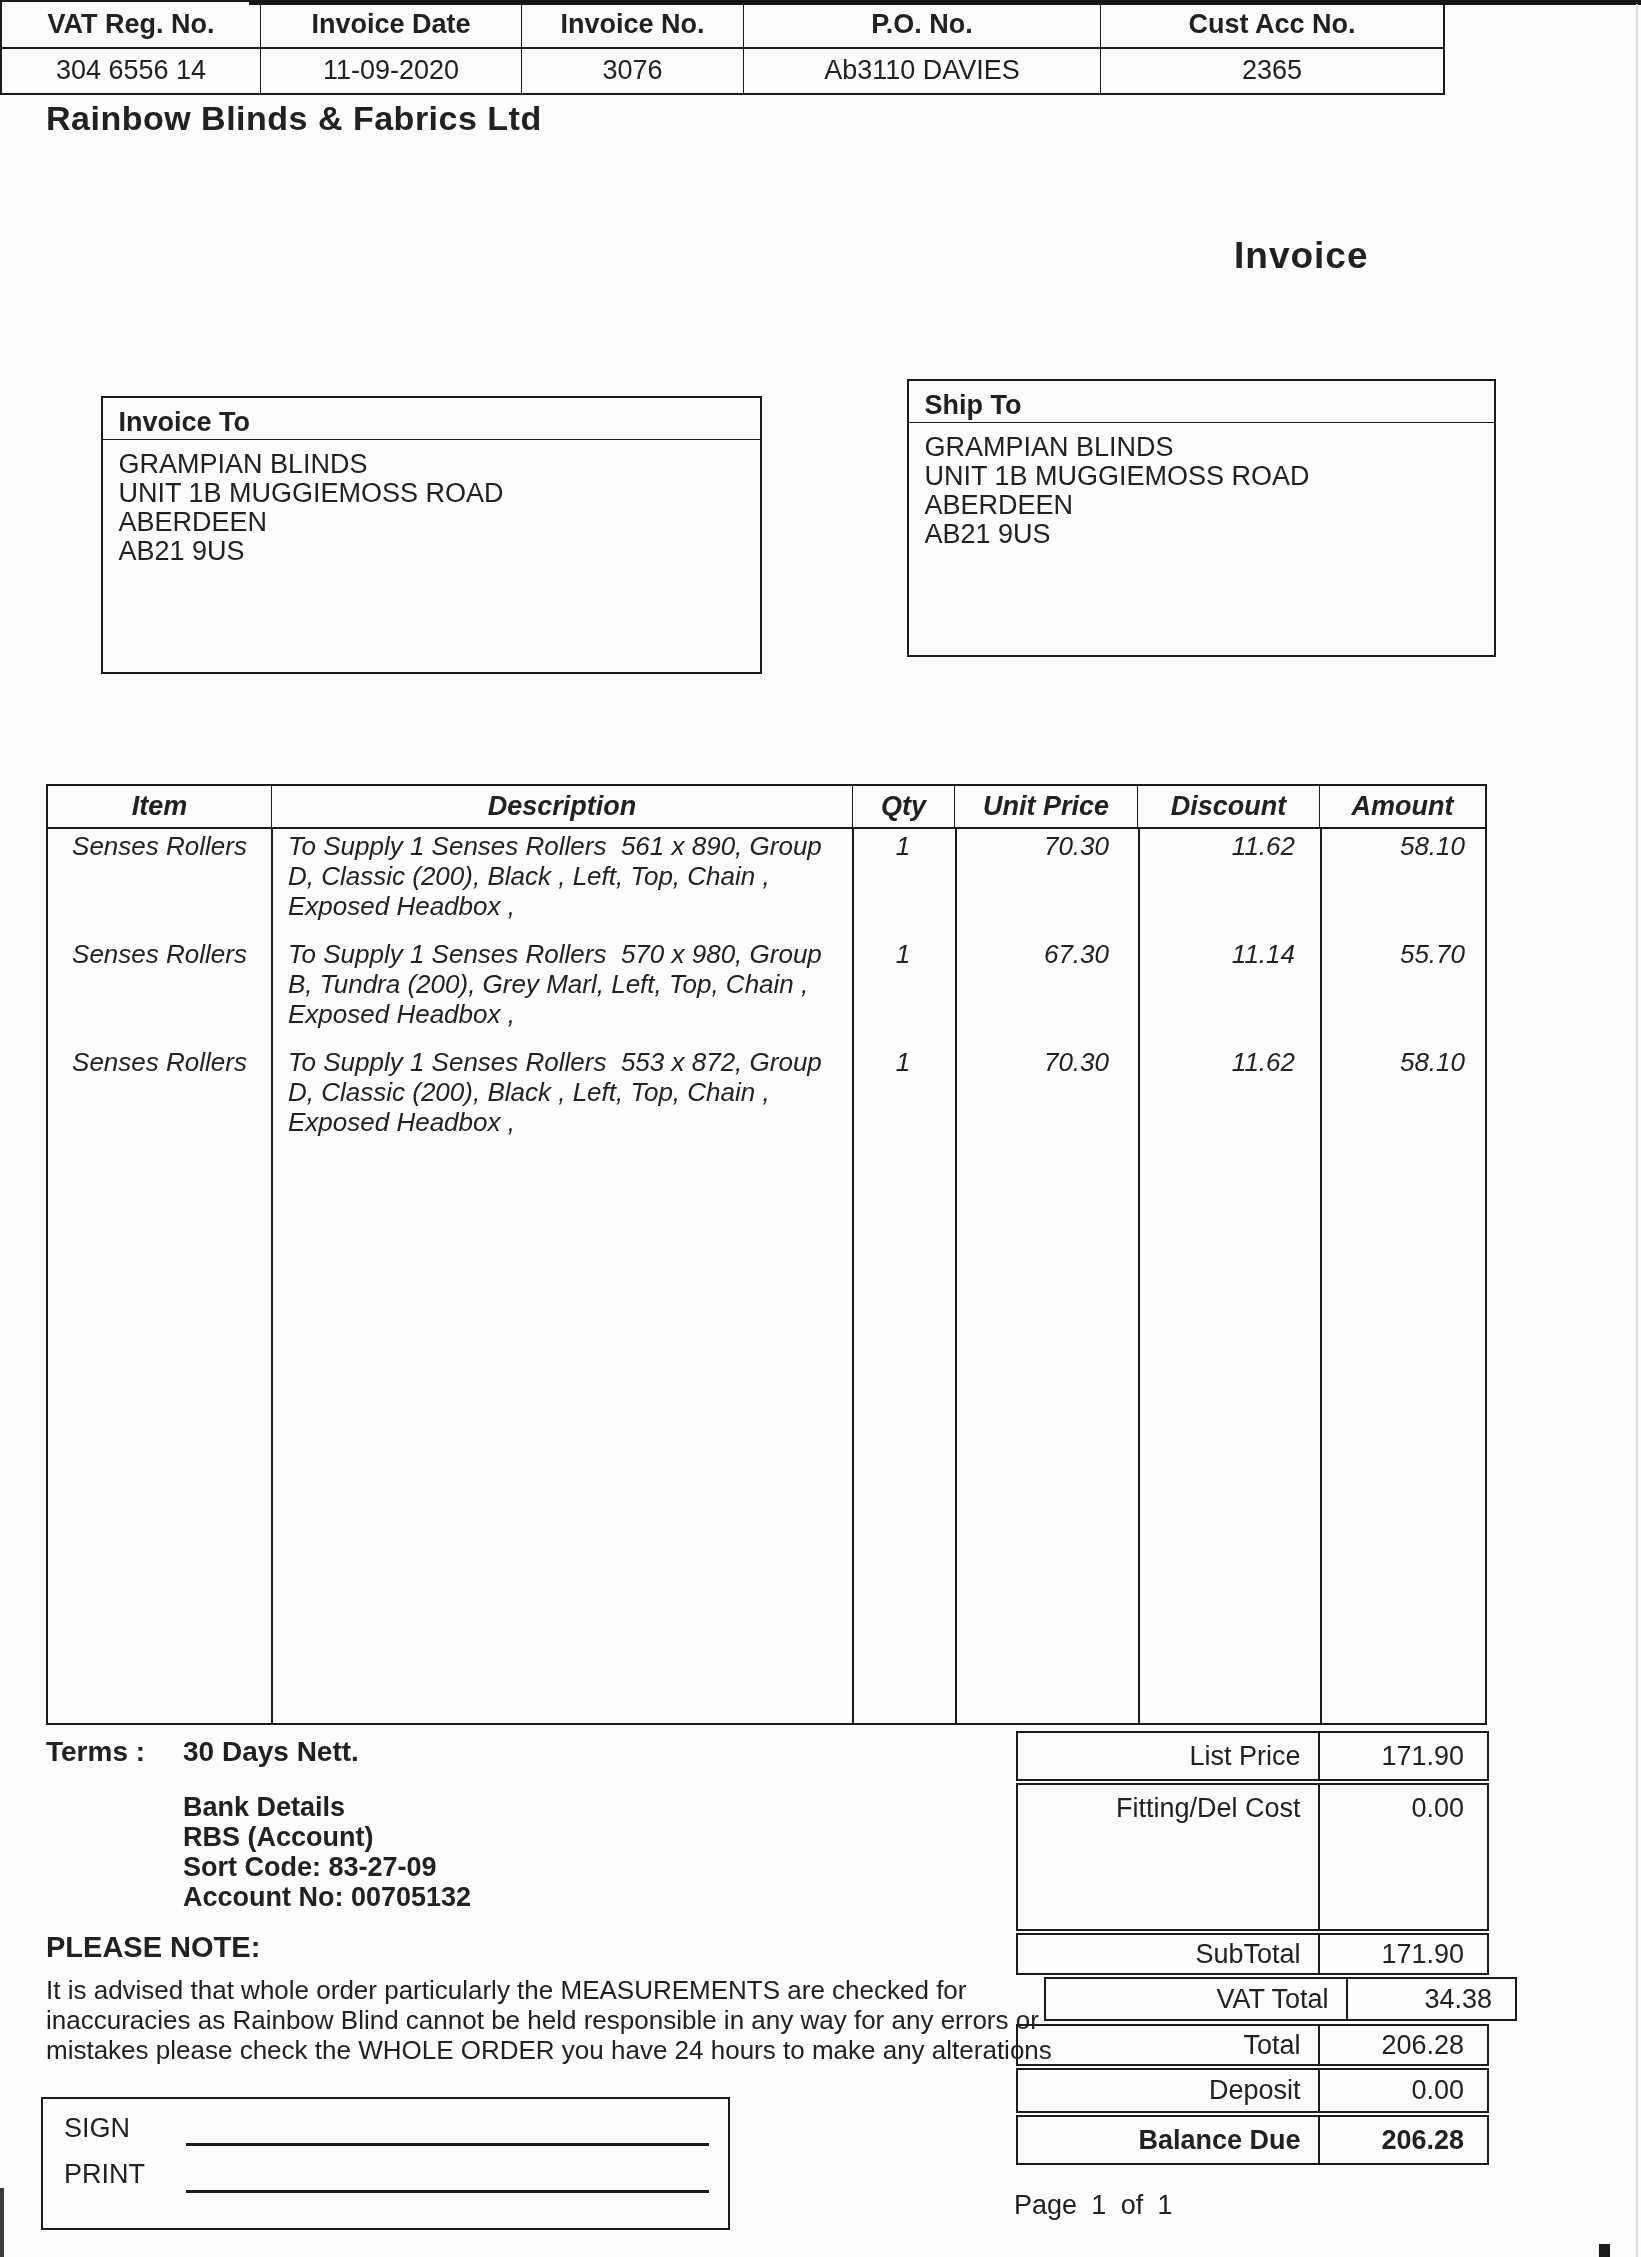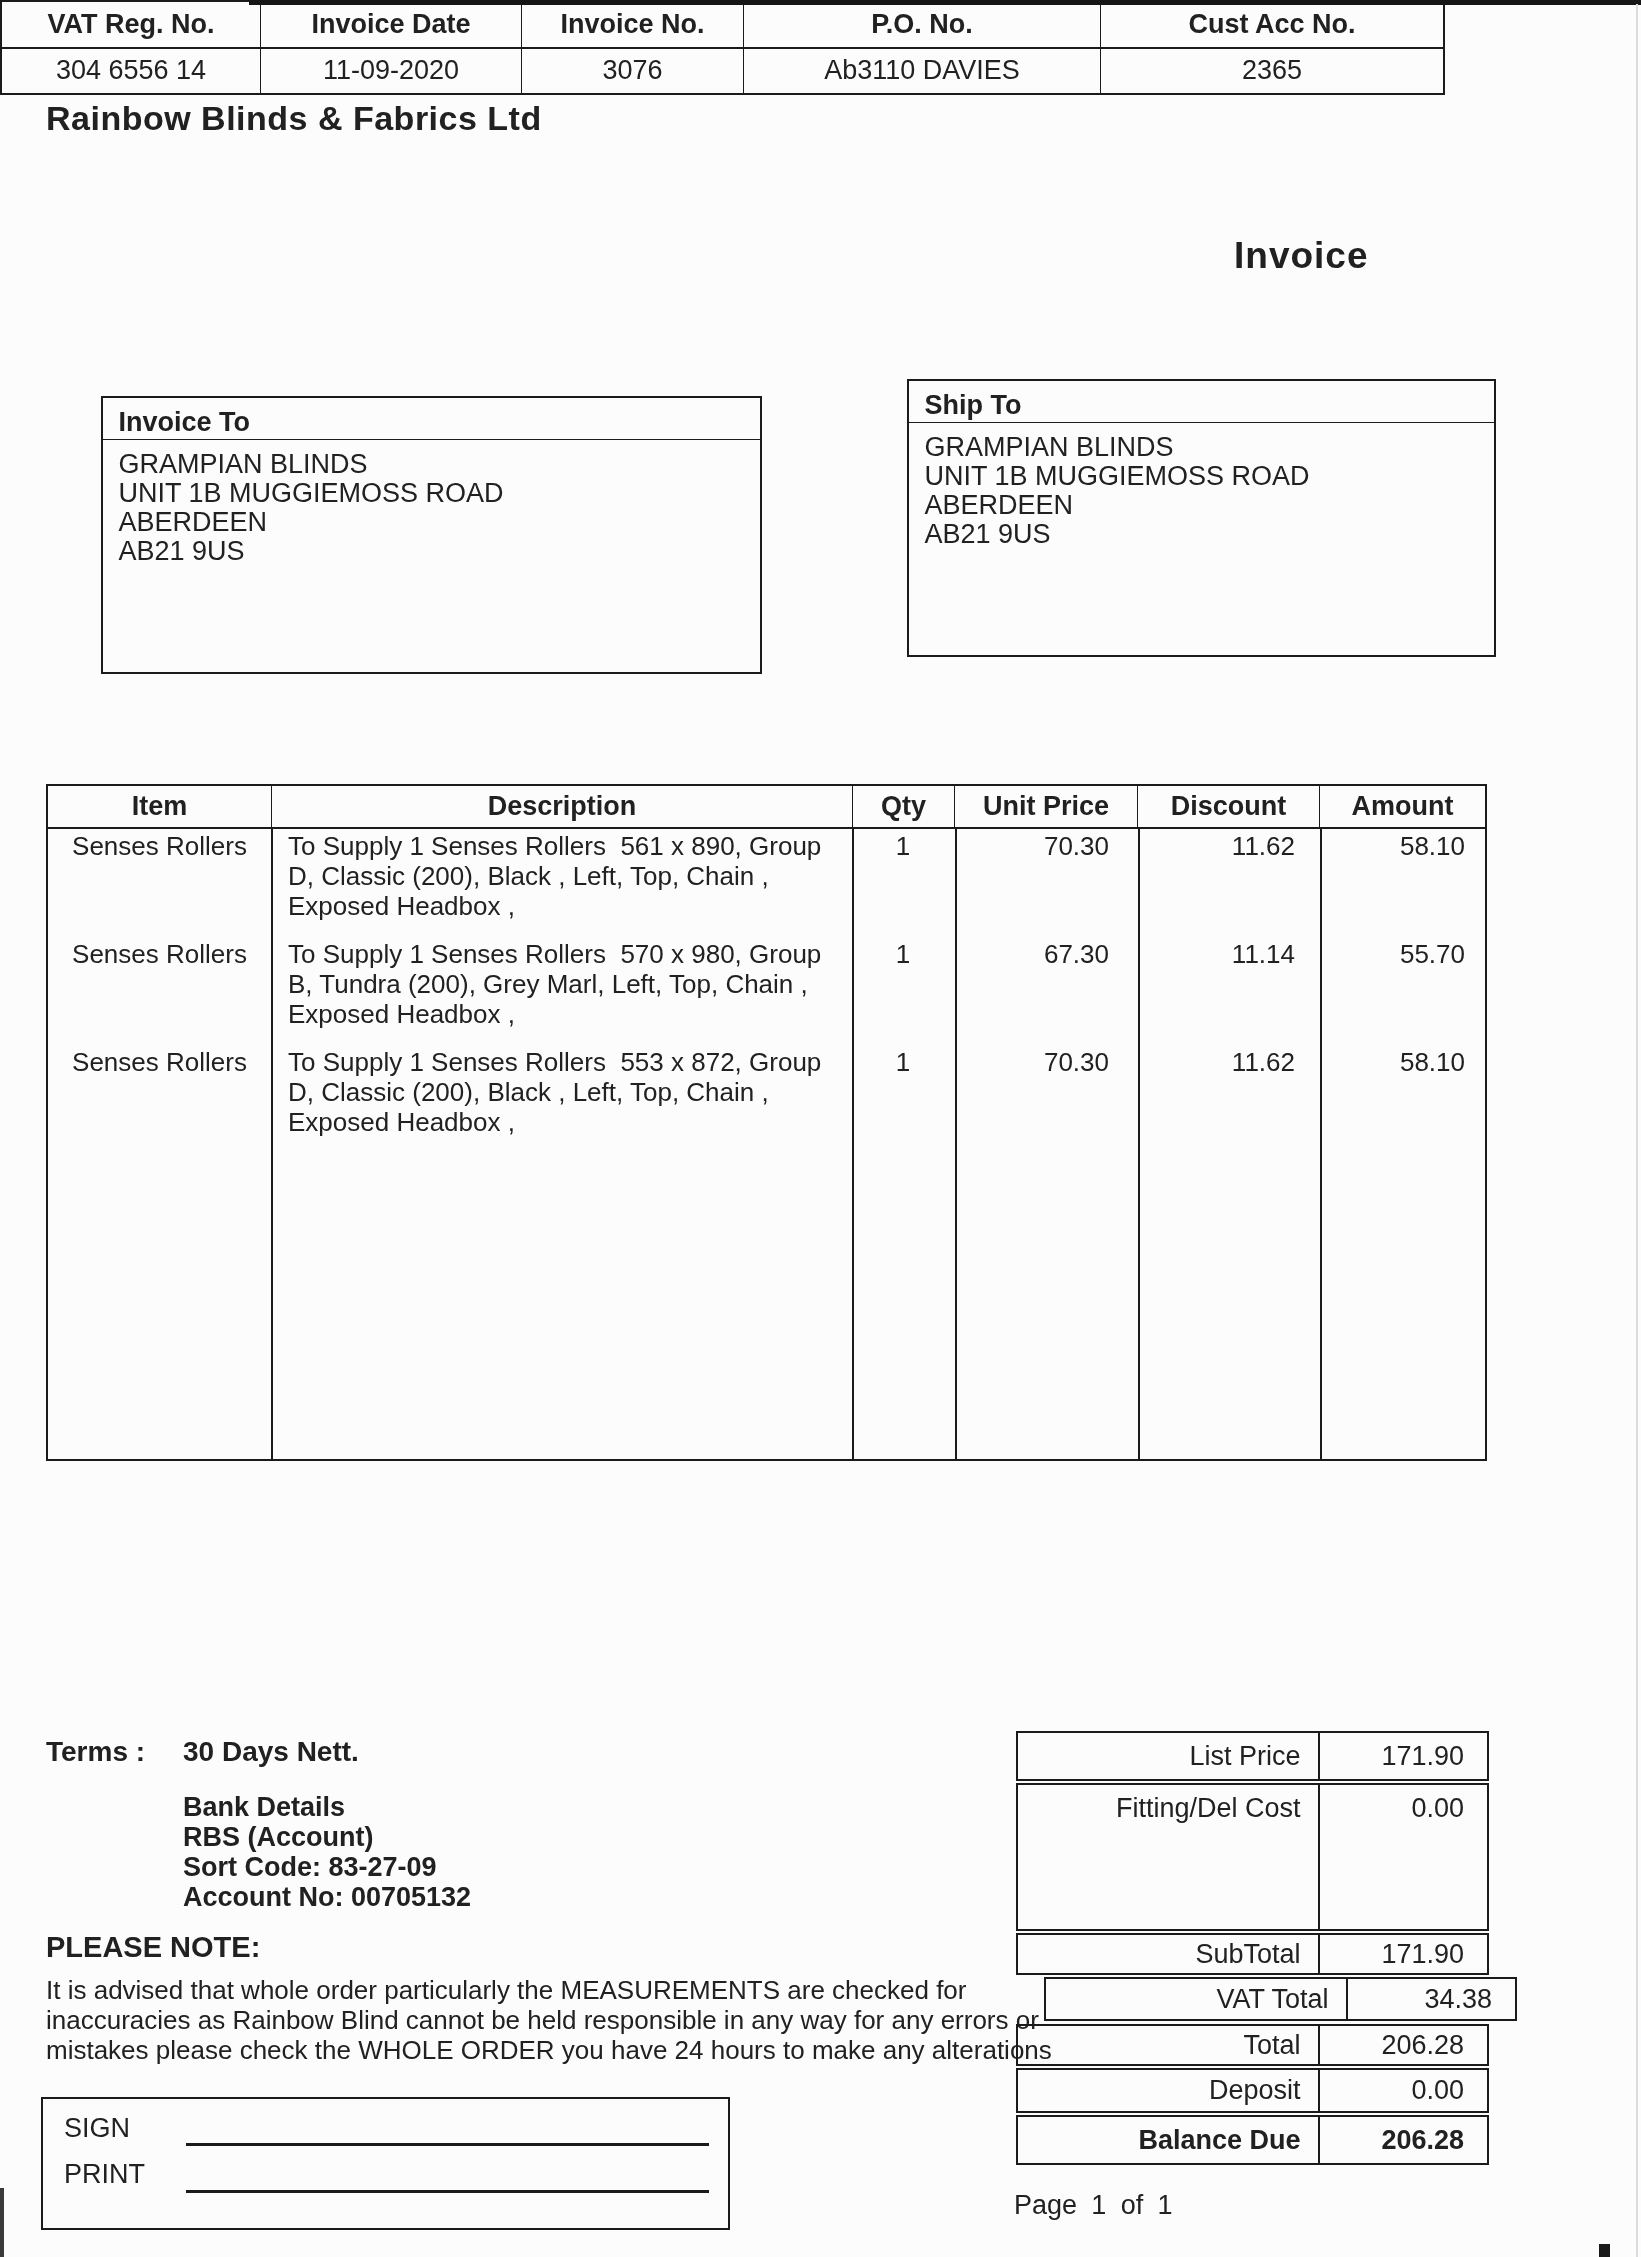--- a/index.html
+++ b/index.html
@@ -21,21 +21,21 @@
   .addr-title{height:42px;border-bottom:1.9px solid #1b1b1b;padding:8.7px 0 0 15.4px;font-size:27px;font-weight:bold;box-sizing:border-box;}
   .addr-body{padding:9.7px 15.4px;font-size:27px;line-height:29px;}
   
   .info-table{left:43px;top:666px;width:1445px;height:95px;border:2.9px solid #1b1b1b;box-sizing:border-box;display:flex;flex-direction:column;}
   .info-row{display:flex;flex:1;}
   .info-row.hdr{border-bottom:2.9px solid #1b1b1b;font-weight:bold;}
   .info-cell{display:flex;align-items:center;justify-content:center;font-size:27px;box-sizing:border-box;}
   .info-cell+.info-cell{border-left:1.9px solid #1b1b1b;}
   .ic0{width:258px;} .ic1{width:261px;} .ic2{width:222px;} .ic3{width:357px;} .ic4{flex:1;}
   
-  .items-table{left:46px;top:784px;width:1441px;height:677px;border:2.9px solid #1b1b1b;box-sizing:border-box;}
+  .items-table{left:46px;top:784px;width:1441px;height:941px;border:2.9px solid #1b1b1b;box-sizing:border-box;font-style:italic;}
   .items-header{position:absolute;left:0;top:0;width:100%;height:43px;border-bottom:2.9px solid #1b1b1b;display:flex;font-weight:bold;font-size:27px;box-sizing:border-box;}
   .ih{display:flex;align-items:center;justify-content:center;box-sizing:border-box;}
   .ih+.ih{border-left:1.9px solid #1b1b1b;}
   .c-item{width:223px;} .c-desc{width:581px;} .c-qty{width:102px;} .c-unit{width:183px;} .c-disc{width:182px;} .c-amt{flex:1;}
   .vline{position:absolute;top:43px;bottom:0;width:1.9px;background:#1b1b1b;}
   .v0{left:223px;} .v1{left:804px;} .v2{left:907px;} .v3{left:1090px;} .v4{left:1272px;}
   .irow{position:absolute;left:0;width:100%;font-size:26px;}
   .r0{top:45px;} .r1{top:153px;} .r2{top:261px;}
   .cell-item{position:absolute;left:0;width:223px;text-align:center;}
   .cell-desc{position:absolute;left:240px;width:558px;line-height:30px;}

